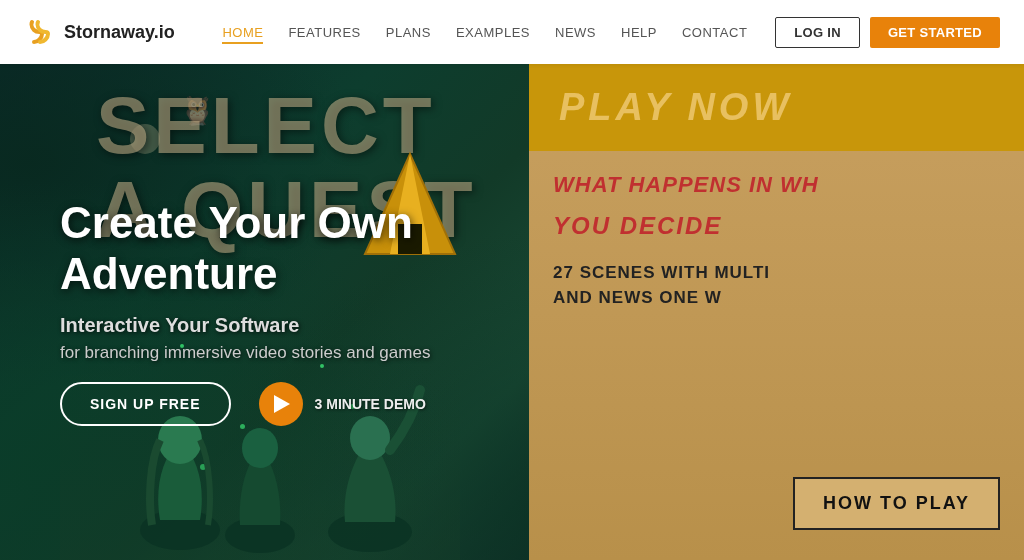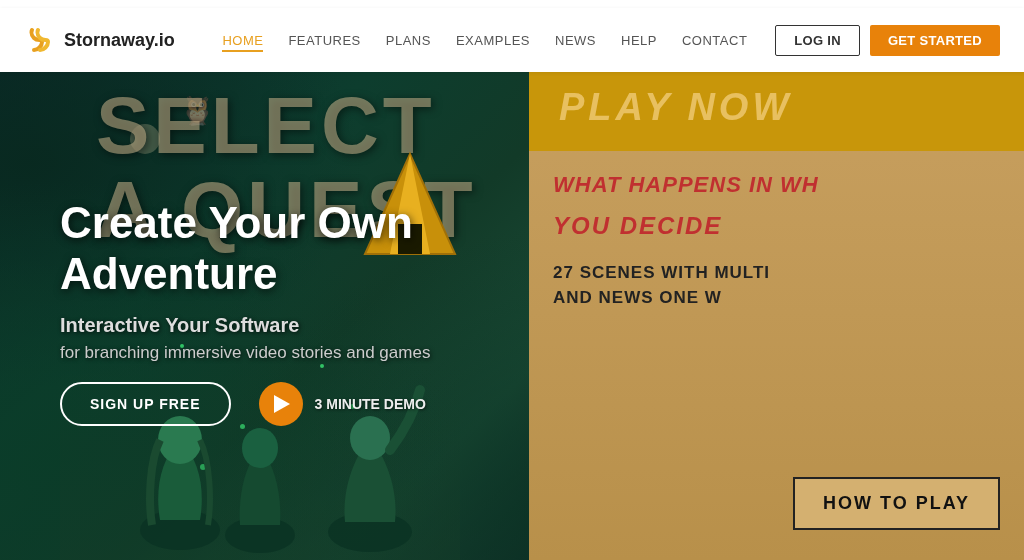--- a/index.html
+++ b/index.html
@@ -9,21 +9,20 @@
     #navbar {
       position: absolute;
       top: 0; left: 0; right: 0;
       height: 64px;
       background: #fff;
       display: flex;
       align-items: center;
       padding: 0 24px;
       z-index: 100;
       box-shadow: 0 1px 4px rgba(0,0,0,0.08);
-      margin-top: 8px;
     }
     #logo-area {
       display: flex;
       align-items: center;
       gap: 8px;
       text-decoration: none;
     }
     #logo-icon {
       width: 32px;
       height: 32px;

